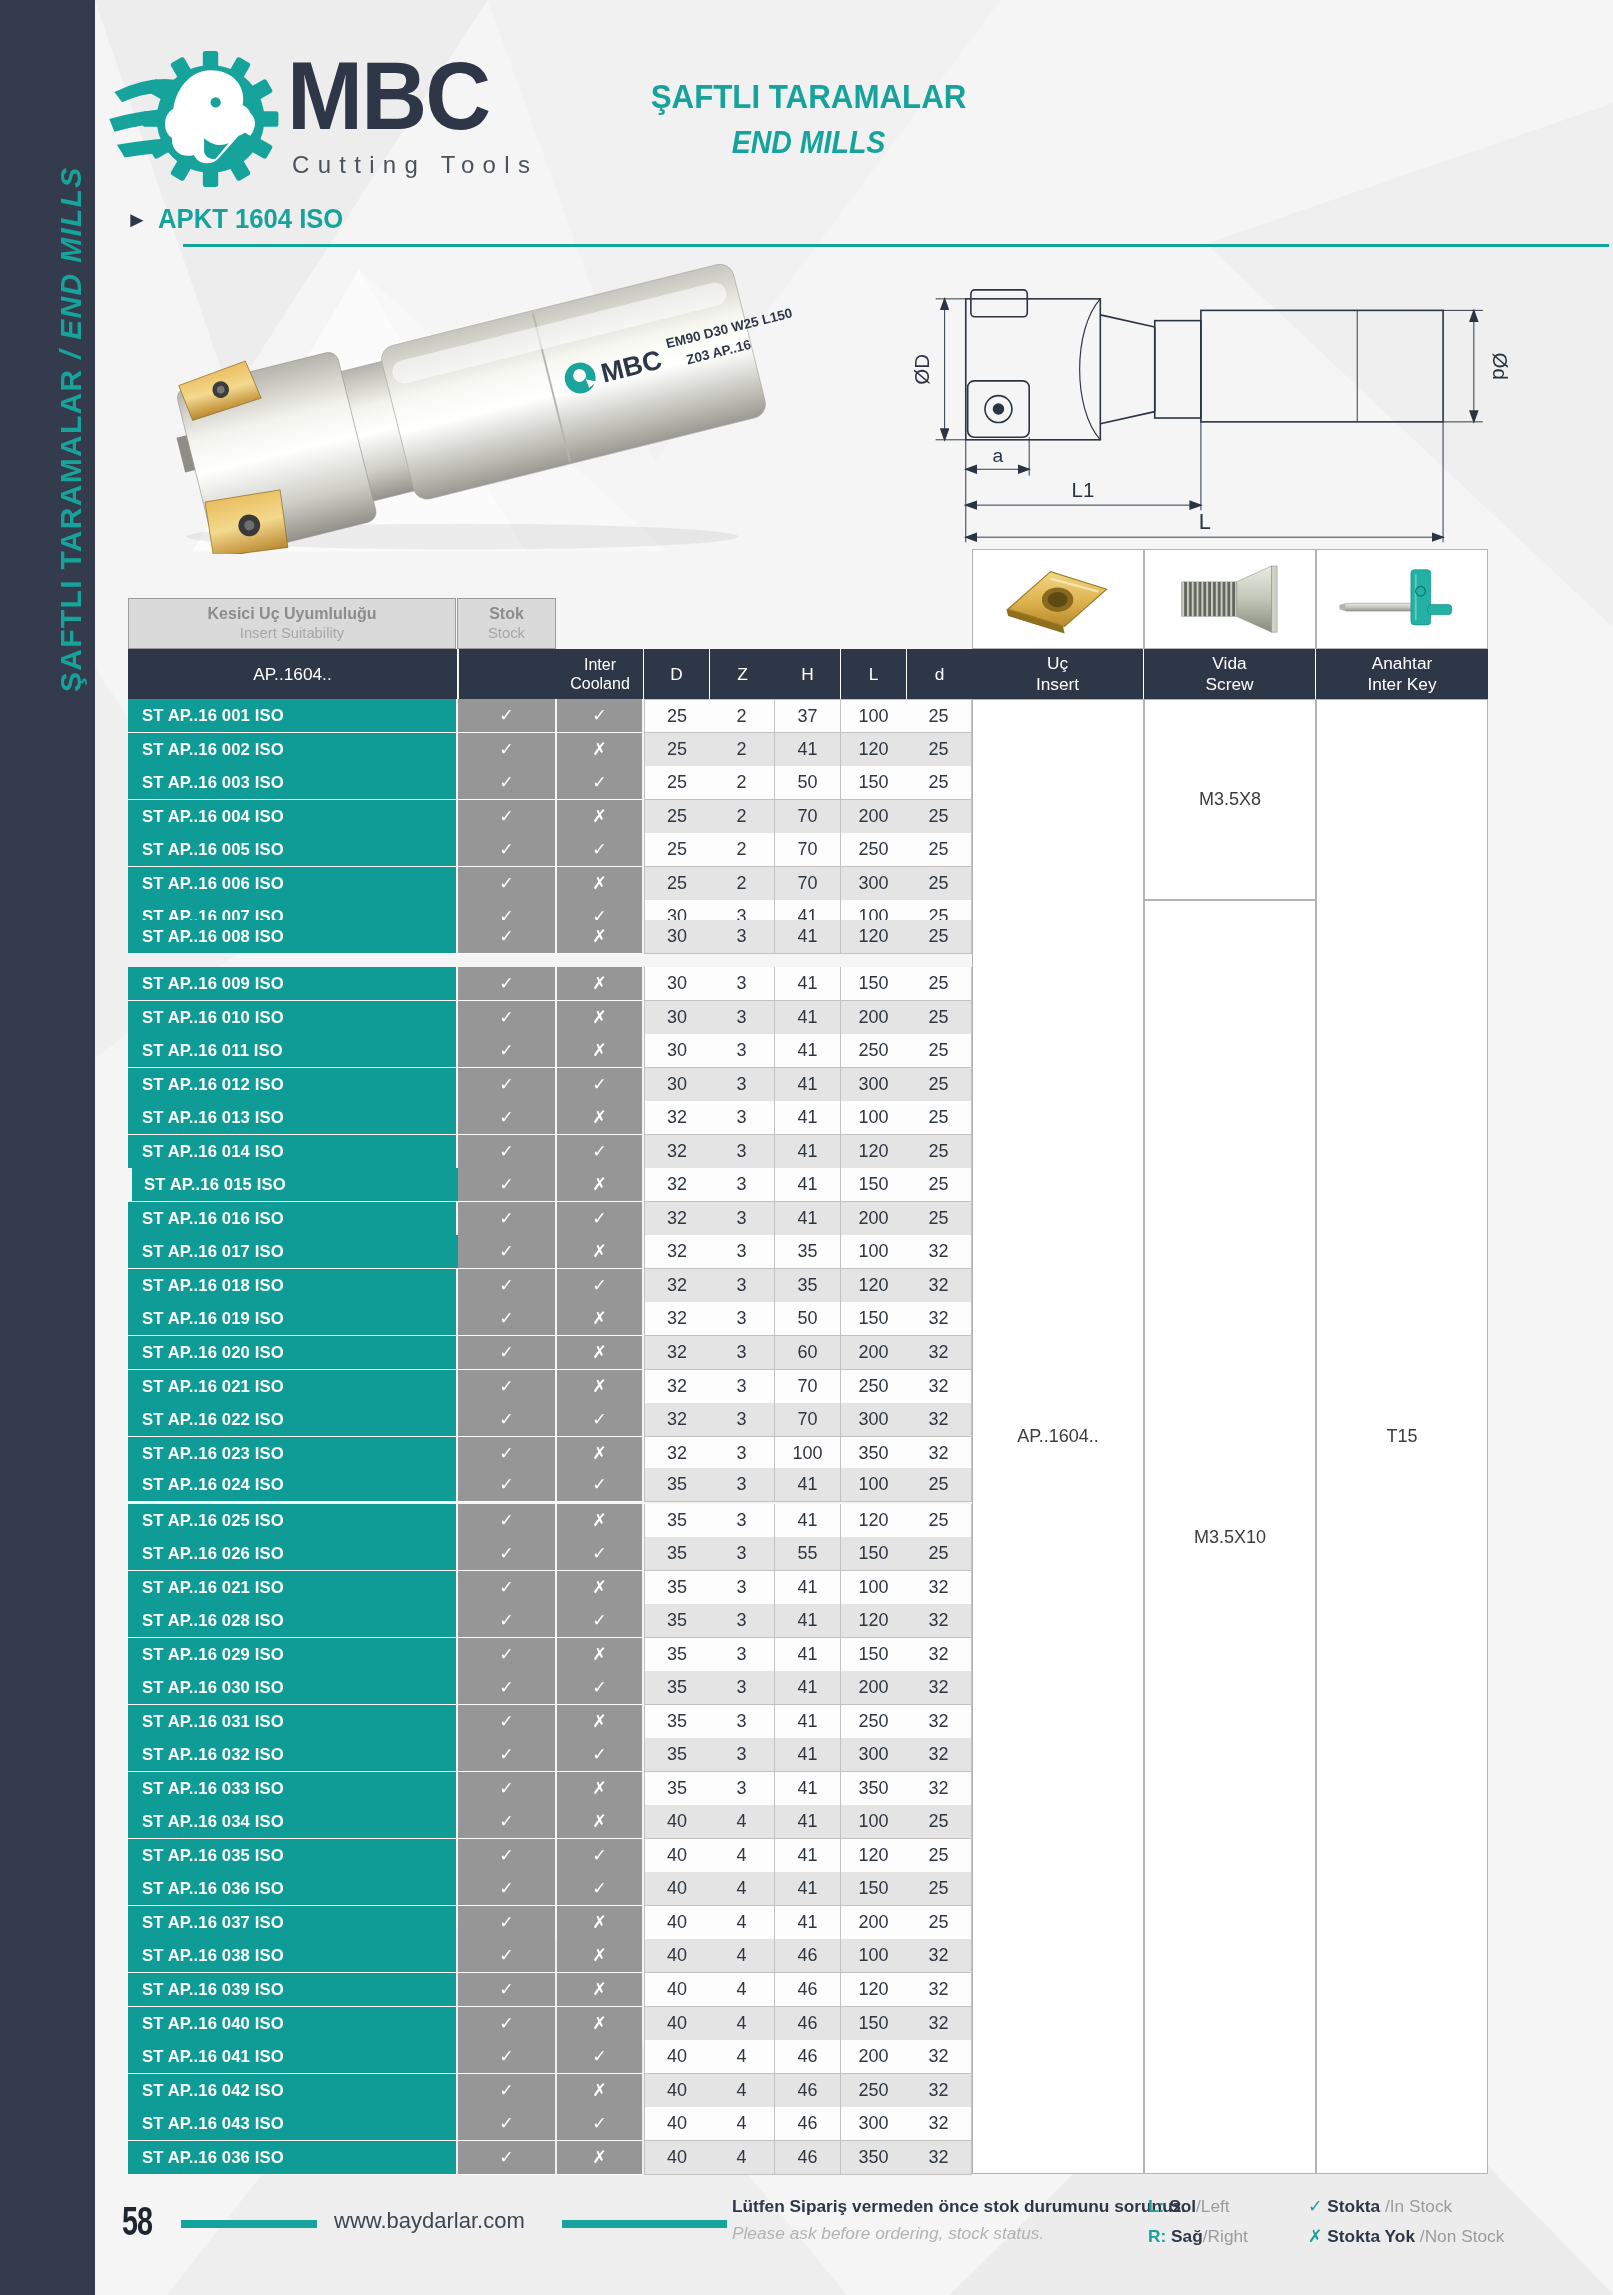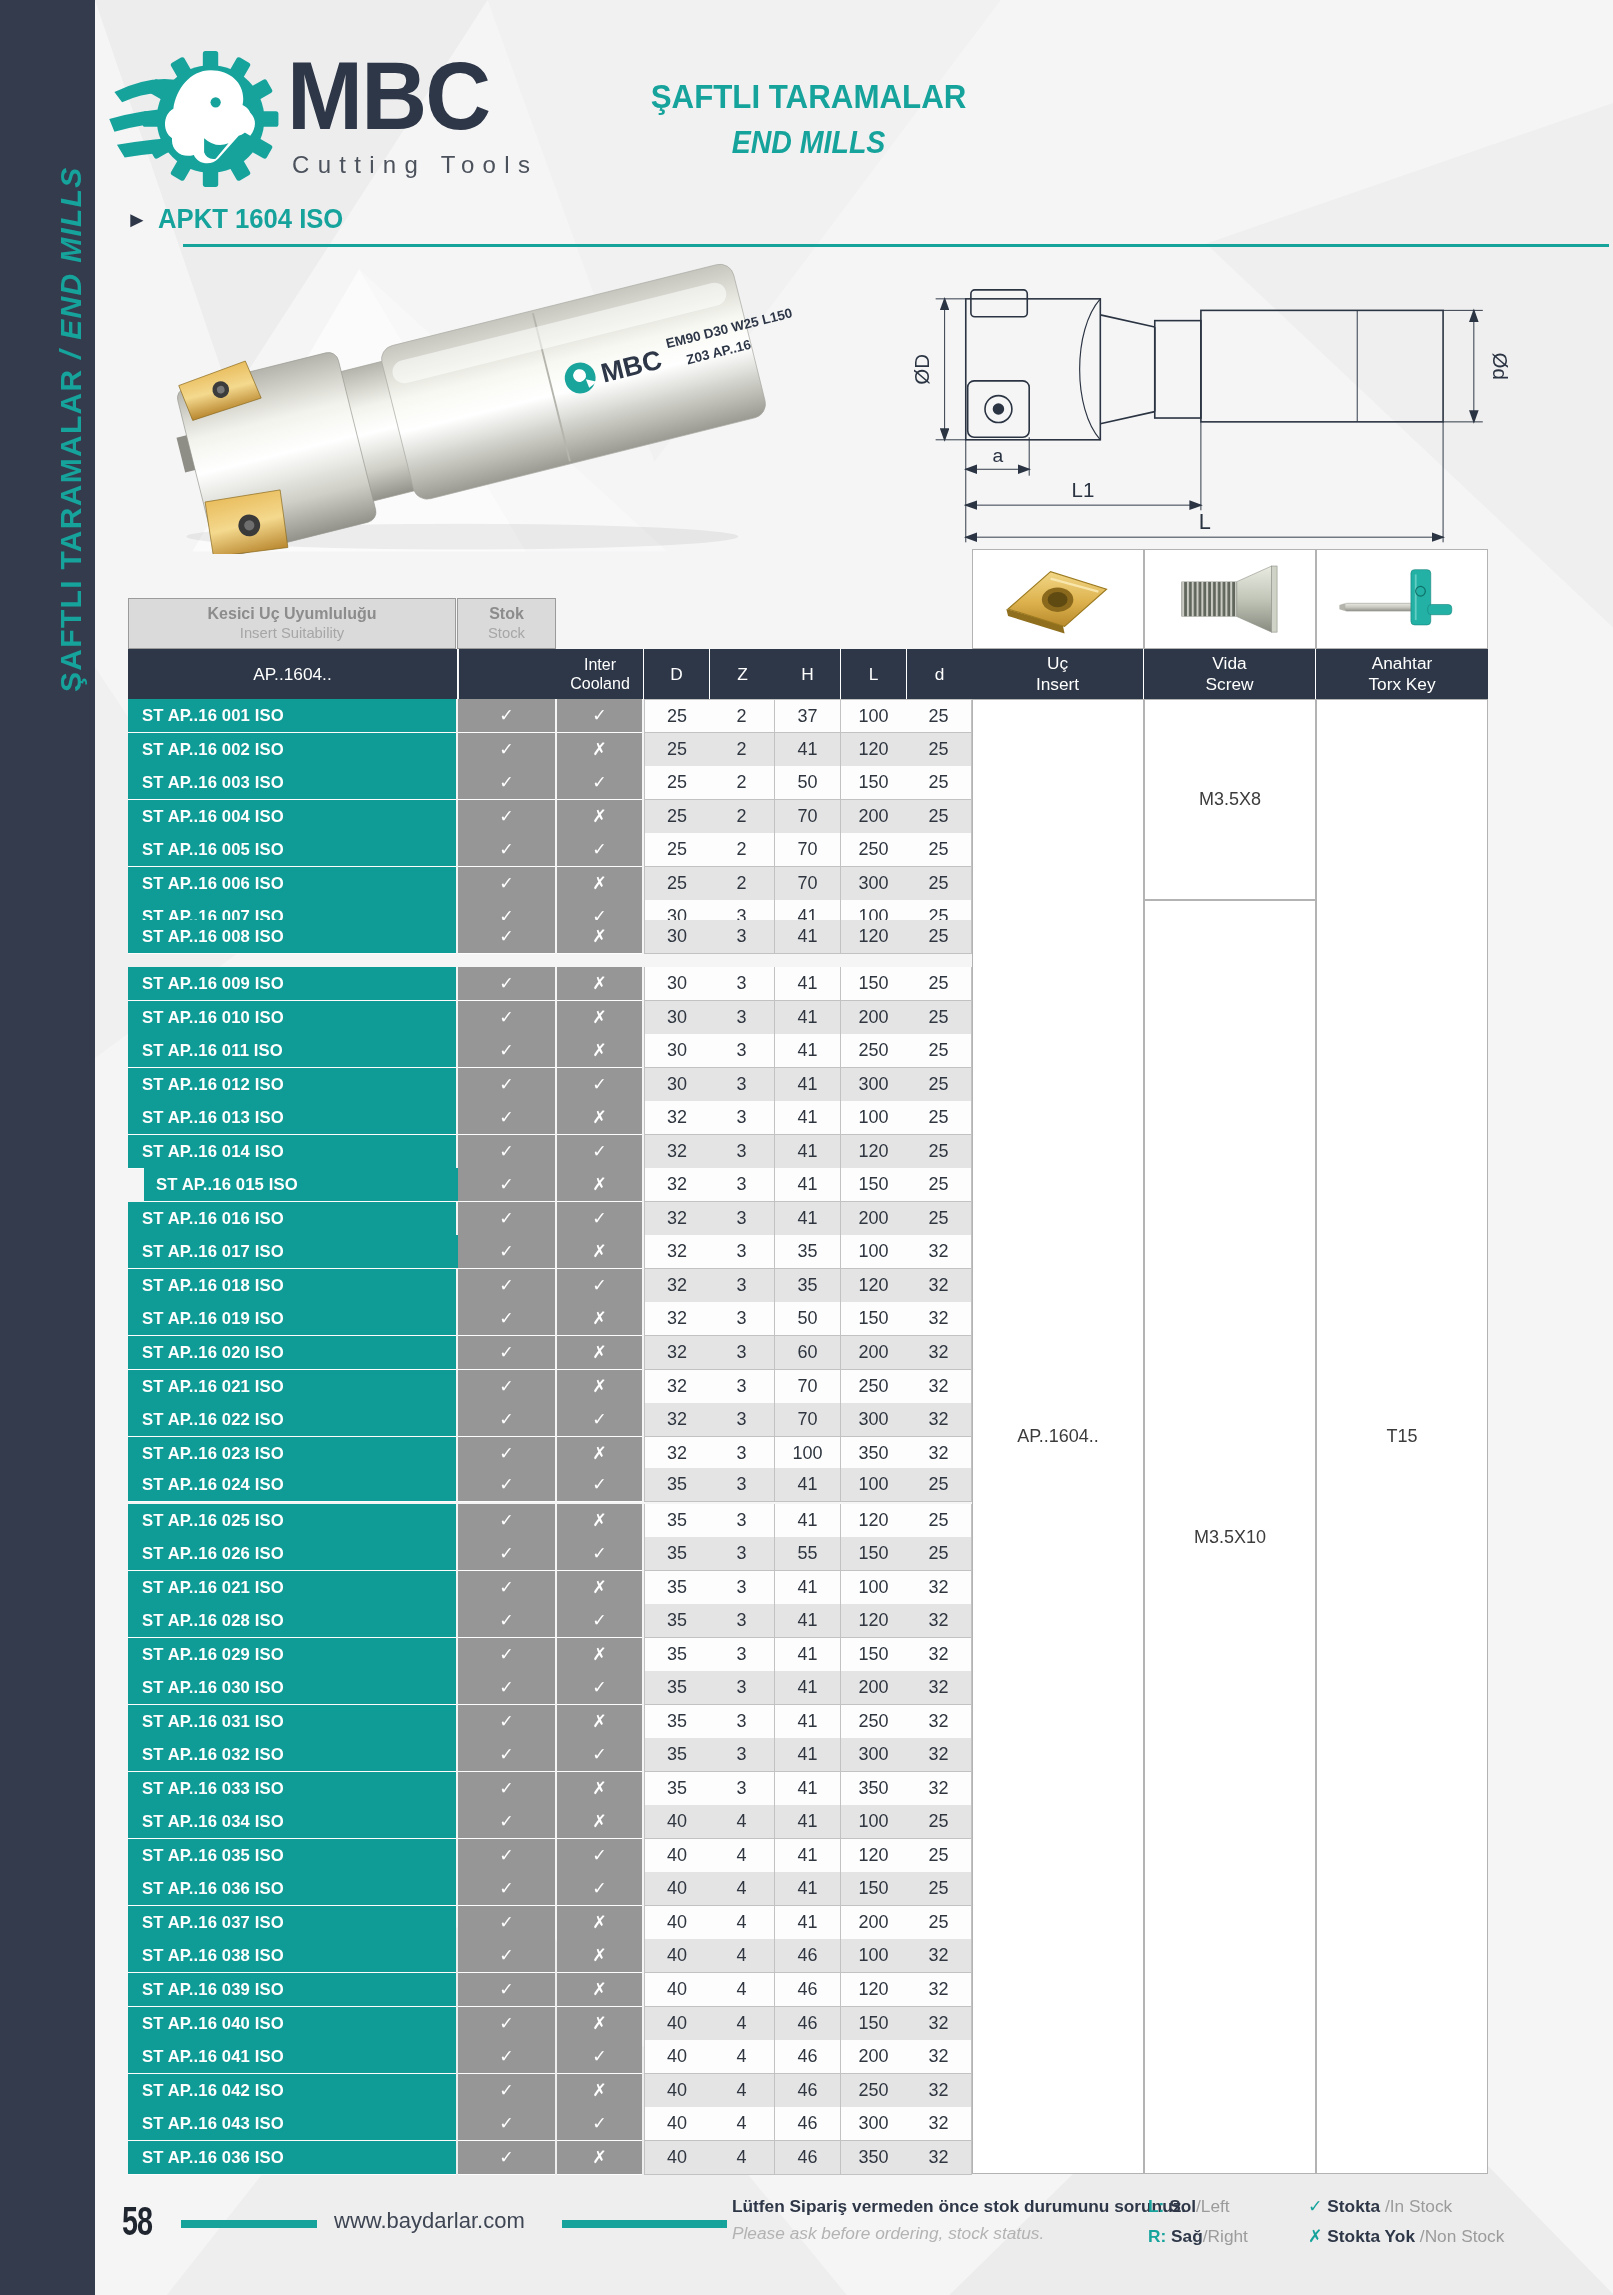--- a/index.html
+++ b/index.html
@@ -320,21 +320,21 @@
   <div class="hcell" style="left:972px;width:172px">
     <span>Uç</span>
       <span>Insert</span>
   </div>
   <div class="hcell" style="left:1144px;width:172px">
     <span>Vida</span>
       <span>Screw</span>
   </div>
   <div class="hcell" style="left:1316px;width:172px;border-right:none">
     <span>Anahtar</span>
-      <span>Torx Key</span>
+      <span>Inter Key</span>
   </div>
 
   <div class="tbody">
       <div class="trow top" style="top: 0px; height: 34px;">
         <div class="cell name" style="left: 0px; width: 328px;">ST AP..16 001 ISO</div>
         <div class="cell chk" style="left: 330px; width: 97px;">✓</div>
         <div class="cell chk" style="left: 429px; width: 85px;">✓</div>
         <div class="cell num first" style="left: 516px; width: 66px; background: rgb(253, 253, 253);">25</div>
         <div class="cell num" style="left: 581px; width: 66px; background: rgb(253, 253, 253);">2</div>
         <div class="cell num" style="left: 647px; width: 66px; background: rgb(253, 253, 253);">37</div>
@@ -465,21 +465,21 @@
         <div class="cell name" style="left: 0px; width: 328px;">ST AP..16 014 ISO</div>
         <div class="cell chk" style="left: 330px; width: 97px;">✓</div>
         <div class="cell chk" style="left: 429px; width: 85px;">✓</div>
         <div class="cell num first" style="left: 516px; width: 66px; background: var(--alt);">32</div>
         <div class="cell num" style="left: 581px; width: 66px; background: var(--alt);">3</div>
         <div class="cell num" style="left: 647px; width: 66px; background: var(--alt);">41</div>
         <div class="cell num" style="left: 713px; width: 66px; background: var(--alt);">120</div>
         <div class="cell num" style="left: 778px; width: 66px; background: var(--alt);">25</div>
       </div>
       <div class="trow" style="top: 469px; height: 34px;">
-        <div class="cell name" style="left: 16px; width: 396px; padding-left: 12px;">ST AP..16 015 ISO</div>
+        <div class="cell name" style="left: 4px; width: 396px; padding-left: 12px;">ST AP..16 015 ISO</div>
         <div class="cell chk" style="left: 330px; width: 97px;">✓</div>
         <div class="cell chk" style="left: 429px; width: 85px;">✗</div>
         <div class="cell num first" style="left: 516px; width: 66px; background: rgb(253, 253, 253);">32</div>
         <div class="cell num" style="left: 581px; width: 66px; background: rgb(253, 253, 253);">3</div>
         <div class="cell num" style="left: 647px; width: 66px; background: rgb(253, 253, 253);">41</div>
         <div class="cell num" style="left: 713px; width: 66px; background: rgb(253, 253, 253);">150</div>
         <div class="cell num" style="left: 778px; width: 66px; background: rgb(253, 253, 253);">25</div>
       </div>
       <div class="trow" style="top: 503px; height: 34px;">
         <div class="cell name" style="left: 0px; width: 328px;">ST AP..16 016 ISO</div>

